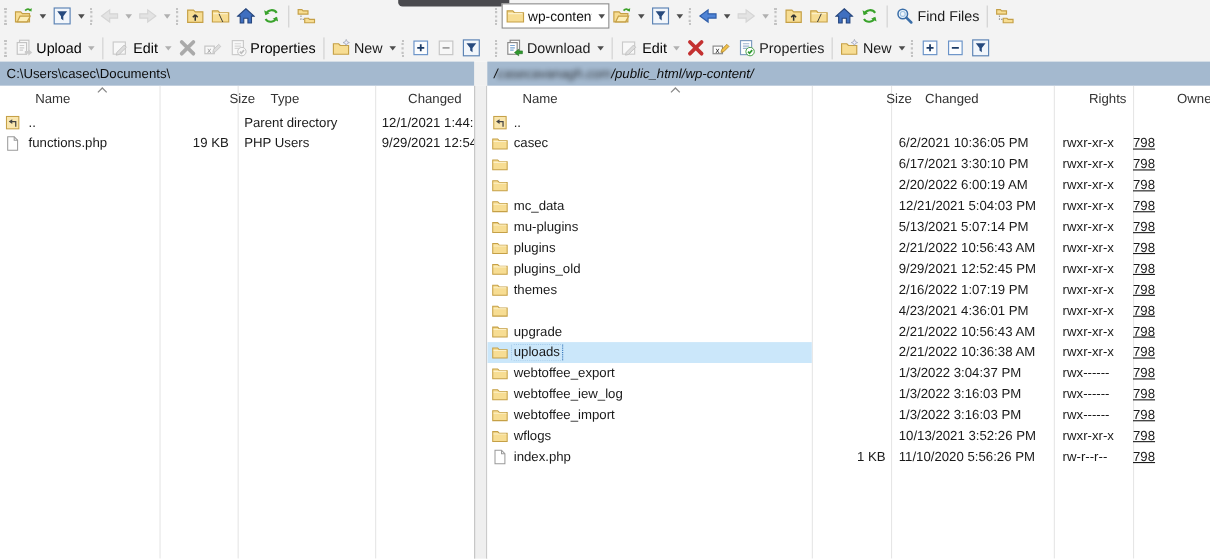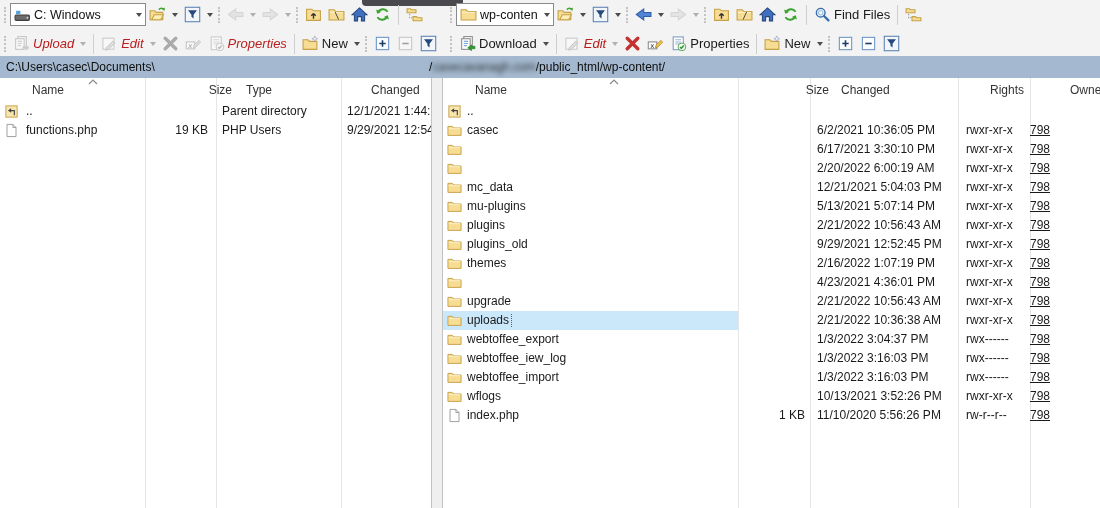--- a/index.html
+++ b/index.html
@@ -6,38 +6,38 @@
   body{width:1100px;height:508px;position:relative;overflow:hidden;background:#fff;
        font-family:"Liberation Sans",sans-serif;-webkit-font-smoothing:antialiased;}
   
   .toolbars{position:absolute;top:0;left:0;right:0;height:56px;background:#f3f3f3;}
   .tb-left{position:absolute;left:0;top:0;width:446px;}
   .tb-right{position:absolute;left:446px;top:0;right:0;}
   .trow{display:flex;align-items:center;height:27px;padding:1px 2px;}
   .grip{height:16px;border-left:2px dotted #c3c3c3;margin:0 4px 0 2px;}
   .tsep{width:1px;height:20px;background:#cfcfcf;margin:0 4px;}
   .tbtn{display:flex;align-items:center;gap:3px;padding:2px 3px;font-size:13px;color:#1b1b1b;white-space:nowrap;}
-  .tbtn.disabled{color:#b91c1c;font-style:italic;}
+  .tbtn.disabled{color:#000000;}
   .tbtn.disabled .ico{filter:grayscale(1) opacity(.45);}
   .ico{width:17px;height:17px;display:inline-block;flex:0 0 auto;}
   .ico svg{width:100%;height:100%;display:block;}
   .dd{width:0;height:0;border-left:3.5px solid transparent;border-right:3.5px solid transparent;
       border-top:4px solid #4d4d4d;margin-left:3px;}
   .disabled .dd{border-top-color:#b0b0b0;}
   .combo{height:21px;background:#fff;border:1px solid #8a8a8a;display:flex;align-items:center;
          padding:0 3px;gap:3px;}
   .combo .lbl{font-size:12.5px;color:#111;flex:1;overflow:hidden;white-space:nowrap;}
   .tabfrag{position:absolute;left:362px;top:0;width:101px;height:6px;background:#4a4a4e;
            border-radius:0 0 4px 4px;}
   
   .pathrow{position:absolute;top:56px;height:22px;left:0;right:0;background:#f0f0f0;}
   .pathbar{position:absolute;top:0;bottom:0;background:#a4b9cf;color:#0d0d0d;font-size:12px;
            line-height:22px;padding-left:6px;overflow:hidden;white-space:nowrap;}
   #lpath{left:0;width:425px;}
-  #rpath{left:423px;right:0;}
+  #rpath{left:443px;right:0;font-style:italic;}
   .redacted{filter:blur(2.4px);opacity:.8;}
   
   .panels{position:absolute;top:78px;left:0;right:0;bottom:0;}
   .panel{position:absolute;top:0;bottom:0;background:#fff;overflow:hidden;}
   #left-panel{left:0;width:431px;}
   #right-panel{left:443px;right:0;}
   .splitter{position:absolute;top:0;bottom:0;left:431px;width:12px;background:#efefef;
             border-left:1px solid #c2c2c2;border-right:1px solid #c2c2c2;box-sizing:border-box;}
   .colsep{position:absolute;top:0;bottom:0;width:1px;background:#e6e6e6;}
   .hdr{position:absolute;top:0;left:0;right:0;height:24px;font-size:12px;color:#333;margin-left:24px;}
@@ -66,31 +66,20 @@
 </style>
 </head>
 <body>
 
 <div class="toolbars">
   <div class="tabfrag"></div>
 
   <div class="tb-left">
     <div class="trow">
       <span class="grip"></span>
-      <div class="combo" style="width:128px">
-        <span class="ico">
-            <svg viewBox="0 0 16 16">
-              <rect x="1" y="8.5" width="13.5" height="5" rx="1" fill="#6b6b6b" stroke="#3e3e3e"></rect>
-              <rect x="2" y="4.5" width="4" height="3" fill="#4aa3e0"></rect>
-              <circle cx="12.6" cy="11" r="0.9" fill="#b8f0b0"></circle>
-            </svg>
-          </span>
-        <span class="lbl">C: Windows</span>
-        <span class="dd"></span>
-      </div>
       <div class="tbtn">
         <span class="ico">
             <svg viewBox="0 0 16 16">
               <path d="M1 13 V4.5 h4.5 l1.4 1.5 H13 v7z" fill="#f7dd93" stroke="#c5a046"></path>
               <path d="M2.6 13 L4.9 8.2 h8.7 L11 13z" fill="#fdeeb8" stroke="#c5a046"></path>
               <path d="M9.3 3.4 c1.6-1.9 3.8-1.5 4.6.3" fill="none" stroke="#3fa32c" stroke-width="1.5"></path>
               <path d="M15 1.4 l-.4 3.1 -2.6-1.7z" fill="#3fa32c"></path>
             </svg>
           </span>
         <span class="dd"></span>

